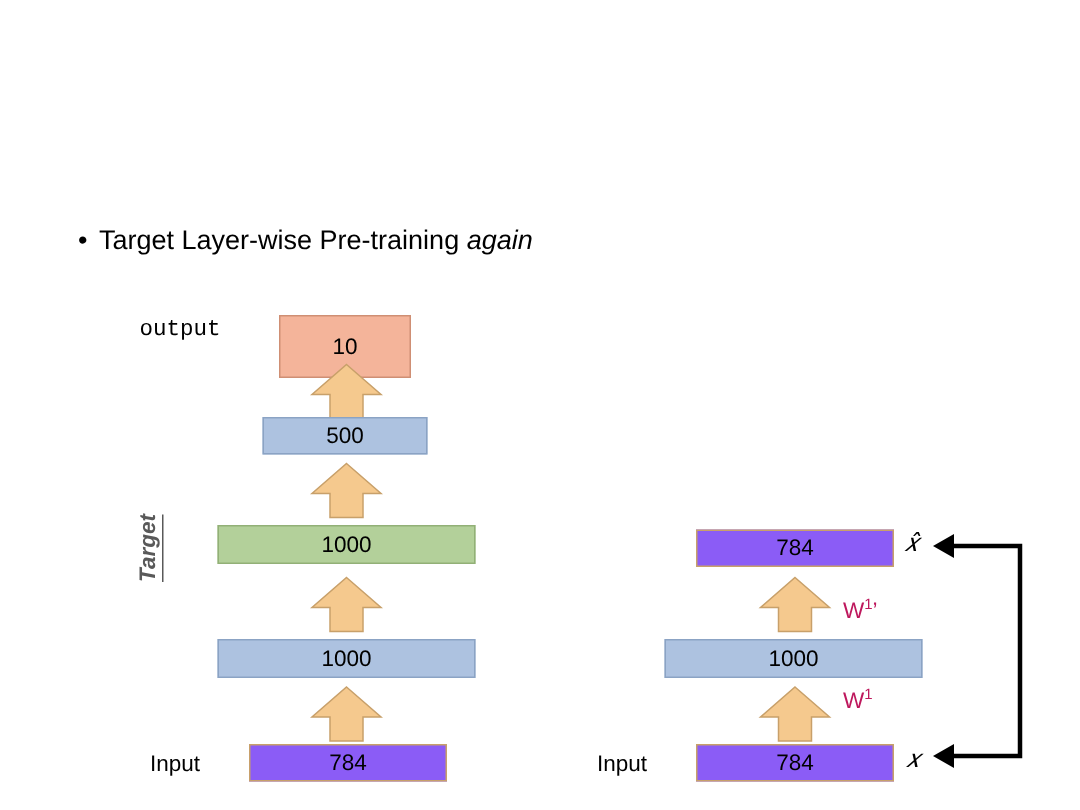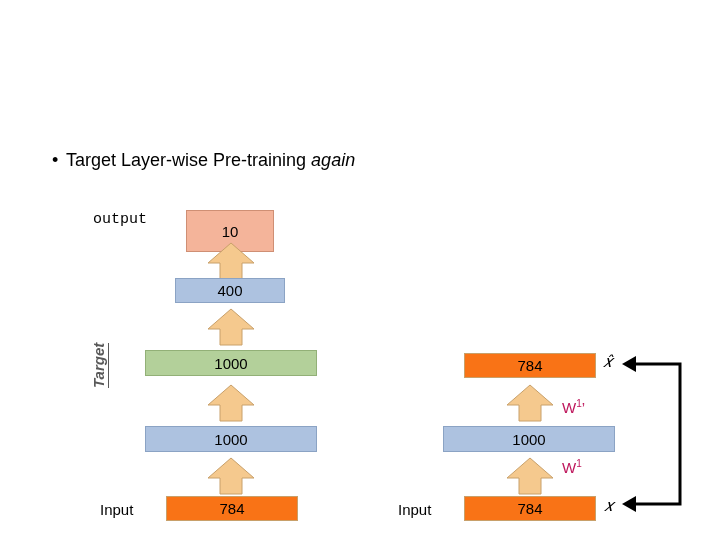--- a/index.html
+++ b/index.html
@@ -51,21 +51,21 @@
     box-sizing: border-box;
     border: 1px solid #9a9a9a;
     font-size: 15px;
     text-align: center;
     line-height: 1;
     display: flex;
     align-items: center;
     justify-content: center;
     color: #000;
   }
-  .n-orange  { background: #f97316; border-color: #c8a06a; }
+  .n-orange  { background: #8b5cf6; border-color: #c8a06a; }
   .n-salmon  { background: #f4b49a; border-color: #cf8f74; }
   .n-blue    { background: #adc2e0; border-color: #8ba3c4; }
   .n-green   { background: #b3d09a; border-color: #92b077; }
   .label {
     position: absolute;
     font-size: 15px;
     color: #000;
     white-space: nowrap;
   }
   .label-italic {
@@ -121,21 +121,21 @@
   <div class="label" style="left: 100px; top: 501px;">Input</div>
 
   <div class="node n-salmon" style="left: 186px; top: 210px; width: 88px; height: 42px;">10</div>
 
   <div class="arrow-up" style="left: 206px; top: 241px;">
     <svg width="50" height="40" viewBox="0 0 50 40" xmlns="http://www.w3.org/2000/svg">
       <polygon points="25,2 48,22 36,22 36,38 14,38 14,22 2,22" fill="#f5c98e" stroke="#c8a06a" stroke-width="1"></polygon>
     </svg>
   </div>
 
-  <div class="node n-blue" style="left: 175px; top: 278px; width: 110px; height: 25px;">400</div>
+  <div class="node n-blue" style="left: 175px; top: 278px; width: 110px; height: 25px;">500</div>
 
   <div class="arrow-up" style="left: 206px; top: 307px;">
     <svg width="50" height="40" viewBox="0 0 50 40" xmlns="http://www.w3.org/2000/svg">
       <polygon points="25,2 48,22 36,22 36,38 14,38 14,22 2,22" fill="#f5c98e" stroke="#c8a06a" stroke-width="1"></polygon>
     </svg>
   </div>
 
   <div class="node n-green" style="left: 145px; top: 350px; width: 172px; height: 26px;">1000</div>
 
   <div class="arrow-up" style="left: 206px; top: 383px;">

